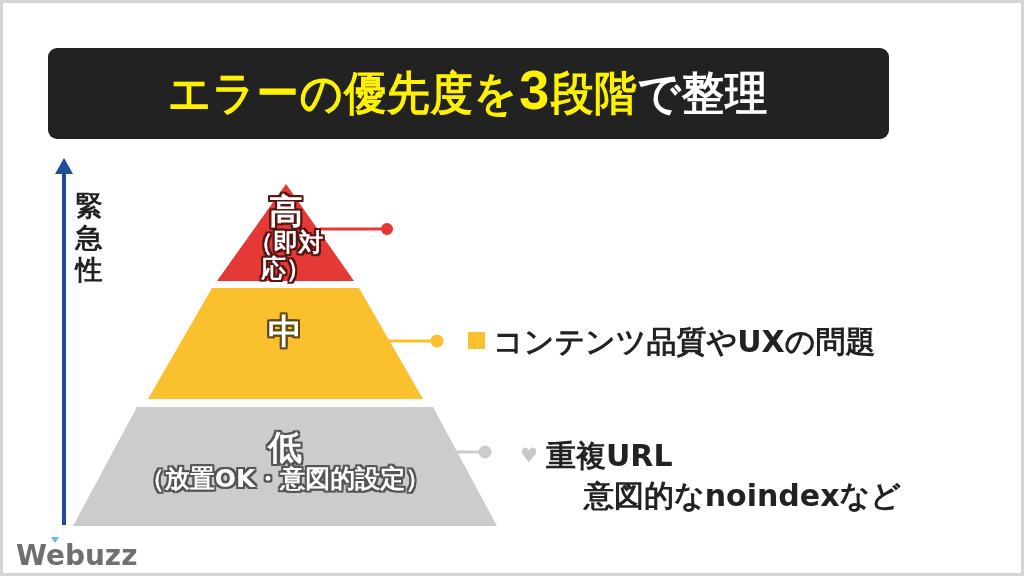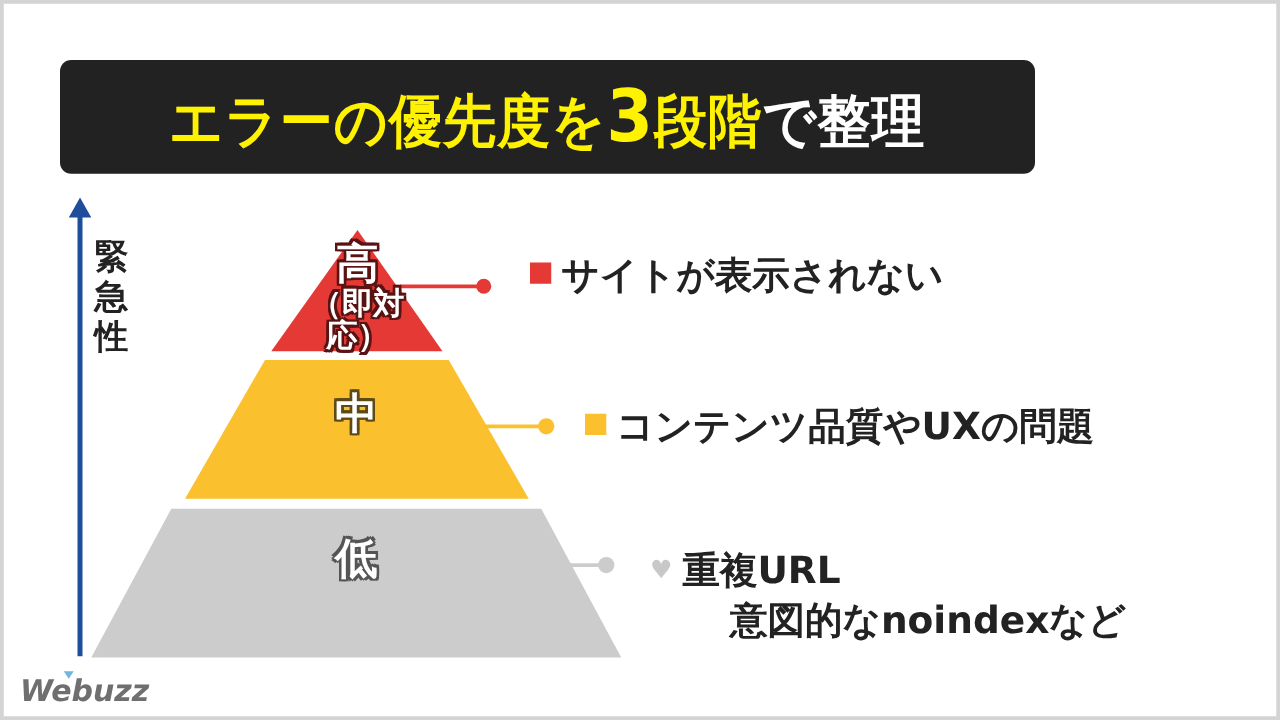--- a/index.html
+++ b/index.html
@@ -6,23 +6,23 @@
   body {
     width:1024px; height:576px; overflow:hidden; position:relative;
     background:#ffffff;
     font-family:"DejaVu Sans", "Liberation Sans", sans-serif;
   }
   .frame {
     position:absolute; left:0; top:0; width:1024px; height:576px;
     box-sizing:border-box; border:3px solid #d4d4d4; pointer-events:none;
   }
   .header {
-    position:absolute; left:48px; top:48px; width:780px; height:91px;
+    position:absolute; left:48px; top:48px; width:841px; height:91px;
     background:#222222; border-radius:9px;
-    display:flex; align-items:center; justify-content:center;
+    display:flex; align-items:center; justify-content:center;font-family:Liberation Mono, monospace;
   }
   .header-title {
     font-size:46px; font-weight:bold; letter-spacing:1px;
     transform:scaleX(0.92);
   }
   .header-title .y { color:#fff200; }
   .header-title .big { font-size:58px; }
   .header-title .w { color:#ffffff; }
 
   .axis-line {
@@ -72,21 +72,21 @@
   .marker-square { display:inline-block; width:17px; height:17px; margin-right:8px; vertical-align:3px; }
   .marker-heart { display:inline-block; font-size:20px; color:#c8c8c8; margin-right:8px; vertical-align:4px; }
   .d-high { left:424px; top:201px; }
   .d-high .line2 { padding-left:84px; }
   .d-mid { left:468px; top:322px; }
   .d-low { left:520px; top:435px; }
   .d-low .line2 { padding-left:64px; }
 
   .logo {
     position:absolute; left:16px; top:539px;
-    font-size:24px; font-weight:bold; color:#6f6f6f; font-style:italic;
+    font-size:28px; font-weight:bold; color:#6f6f6f; 
     letter-spacing:0px;
   }
   .logo .tick {
     position:absolute; left:35px; top:-2px; width:0; height:0;
     border-left:4px solid transparent; border-right:4px solid transparent;
     border-top:6px solid #6fb6e0;
   }
 </style>
 </head>
 <body>
@@ -131,24 +131,24 @@
 
 <div class="tier-label t-high">
   <span class="main">高</span>
   <span class="sub">（即対応）</span>
 </div>
 <div class="tier-label t-mid">
   <span class="main">中</span>
 </div>
 <div class="tier-label t-low">
   <span class="main">低</span>
+  <span class="sub">（放置OK・意図的設定）</span>
 </div>
 
 <div class="desc d-high">
-  <span class="line"><span class="marker-square" style="background:#e53935"></span><span>サイトが表示されない</span></span>
 </div>
 
 <div class="desc d-mid">
   <span class="line"><span class="marker-square" style="background:#fbc02d"></span><span>コンテンツ品質やUXの問題</span></span>
 </div>
 
 <div class="desc d-low">
   <span class="line"><span class="marker-heart">♥</span><span>重複URL</span></span>
   <span class="line line2">意図的なnoindexなど</span>
 </div>

